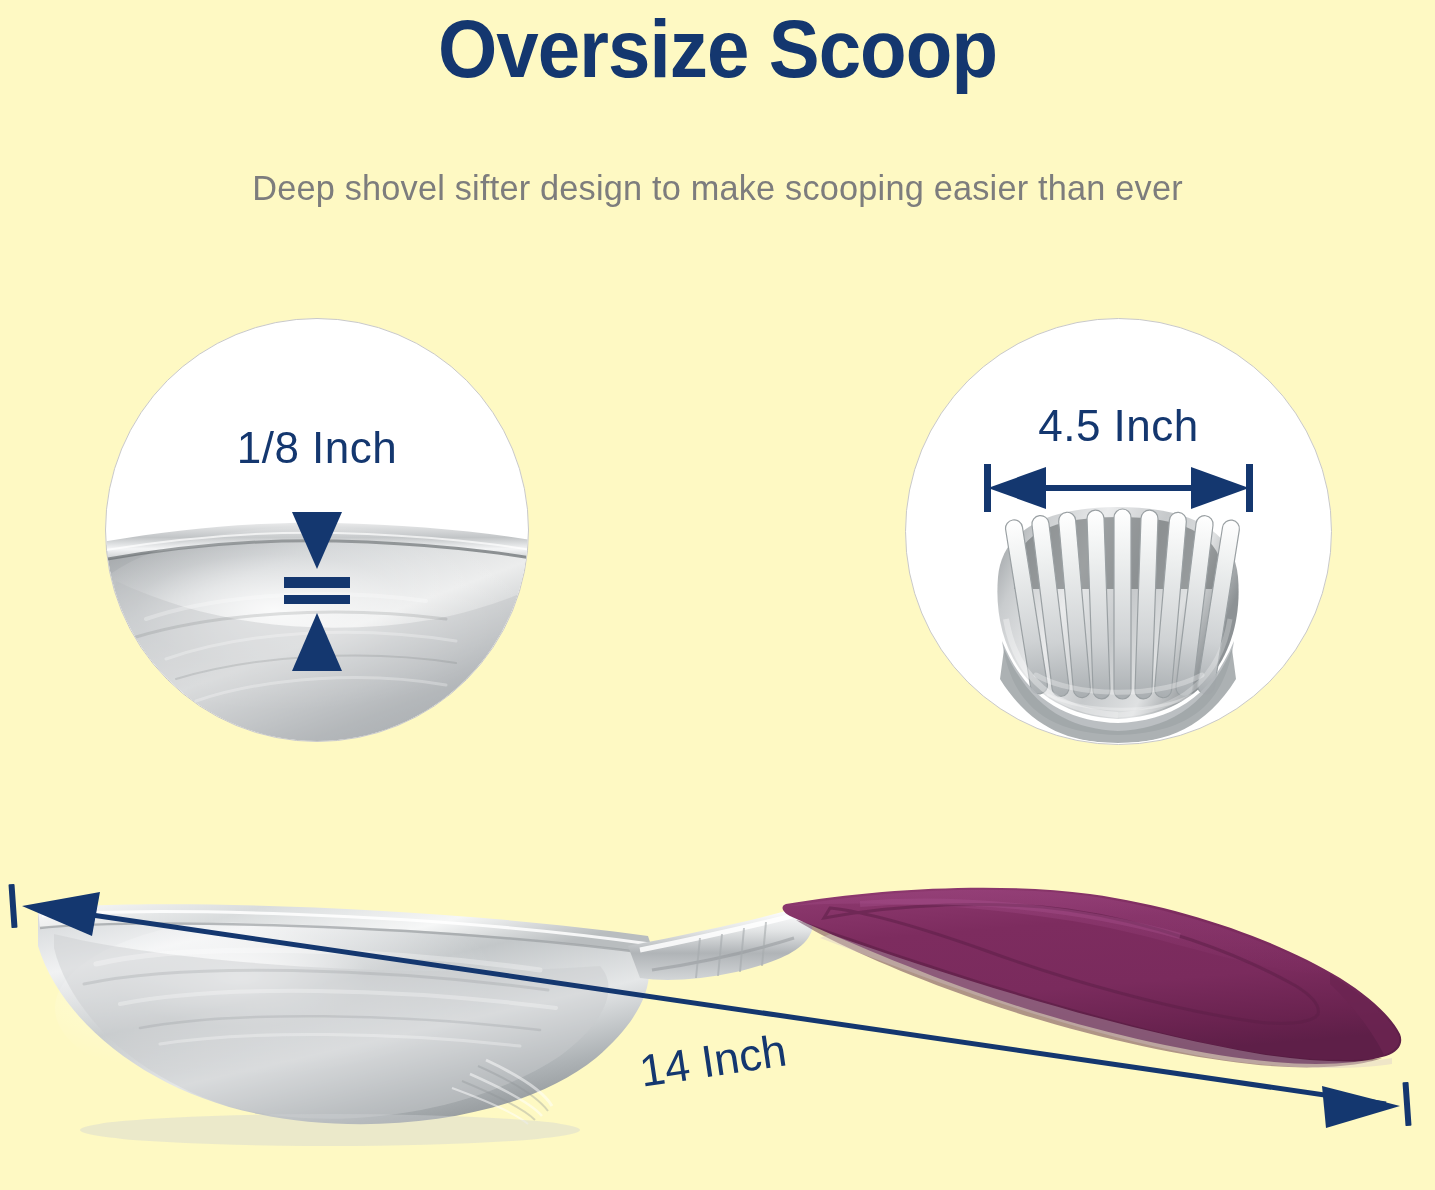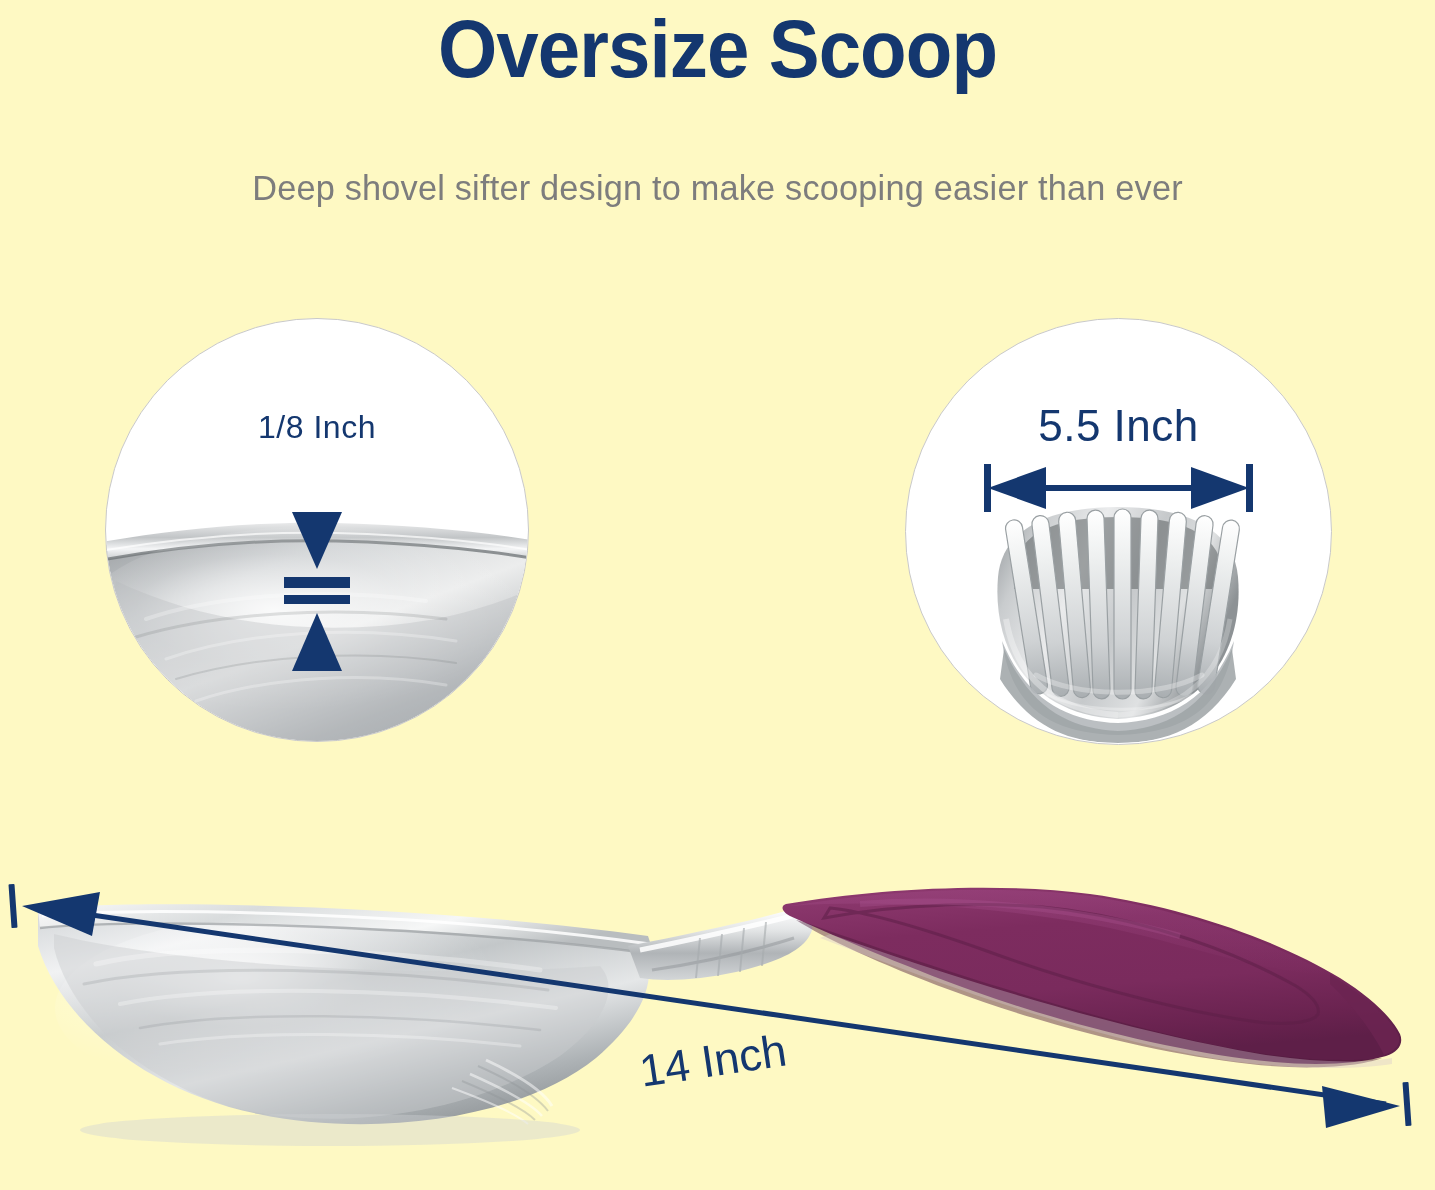--- a/index.html
+++ b/index.html
@@ -27,21 +27,21 @@
   
   .callout{position:absolute;border-radius:50%;border:1.6px solid #c9c9c9;
            background:#fff;overflow:hidden;}
   #callout-left{left:105px;top:318px;width:422px;height:422px;}
   #callout-right{left:905px;top:318px;width:425px;height:425px;}
 
   .callout .label{
     position:absolute;width:100%;text-align:center;
     color:#14376f;font-weight:400;white-space:nowrap;
   }
-  #callout-left .label{top:90px;font-size:32px;letter-spacing:.5px;}
+  #callout-left .label{top:104px;font-size:44px;letter-spacing:.5px;}
   #callout-right .label{top:82px;font-size:44px;letter-spacing:.5px;}
 
   .svgfill{position:absolute;left:0;top:0;width:100%;height:100%;}
 
   
   #product{position:absolute;left:0;top:838px;width:1435px;height:352px;}
 
   
   #len-label{
     position:absolute;left:640px;top:1046px;
@@ -183,21 +183,21 @@
     <svg class="svgfill" viewBox="0 0 425 425">
       <g fill="#14376f" stroke="#14376f">
         <rect x="78" y="145" width="7" height="48" stroke="none"></rect>
         <rect x="340" y="145" width="7" height="48" stroke="none"></rect>
         <rect x="96" y="166" width="233" height="6" stroke="none"></rect>
         <polygon points="82,169 140,148 140,190" stroke="none"></polygon>
         <polygon points="343,169 285,148 285,190" stroke="none"></polygon>
       </g>
     </svg>
 
-    <div class="label">5.5 Inch</div>
+    <div class="label">4.5 Inch</div>
   </div>
 
   <svg id="product" viewBox="0 0 1435 352">
     <defs>
       <linearGradient id="bowlOuter" x1=".1" y1="0" x2=".75" y2="1">
         <stop offset="0" stop-color="#d7dadc"></stop>
         <stop offset=".18" stop-color="#f1f2f3"></stop>
         <stop offset=".42" stop-color="#c3c7c9"></stop>
         <stop offset=".64" stop-color="#e5e7e8"></stop>
         <stop offset=".85" stop-color="#aeb3b6"></stop>

